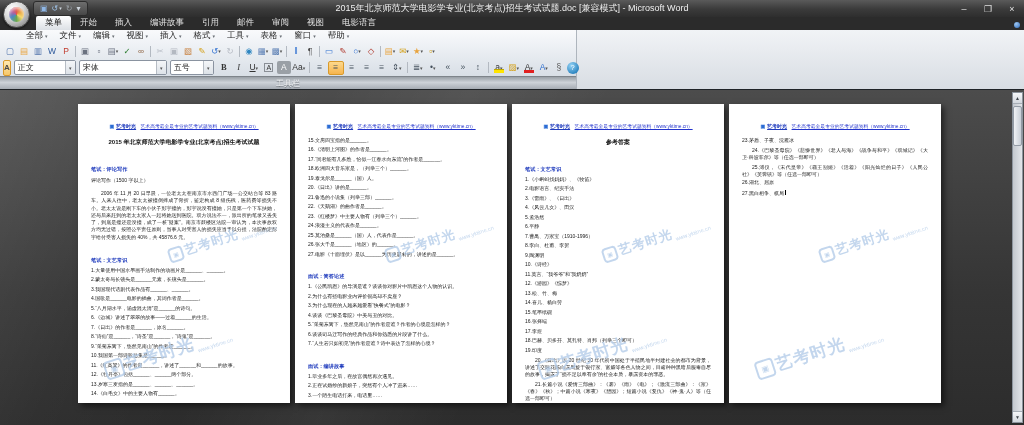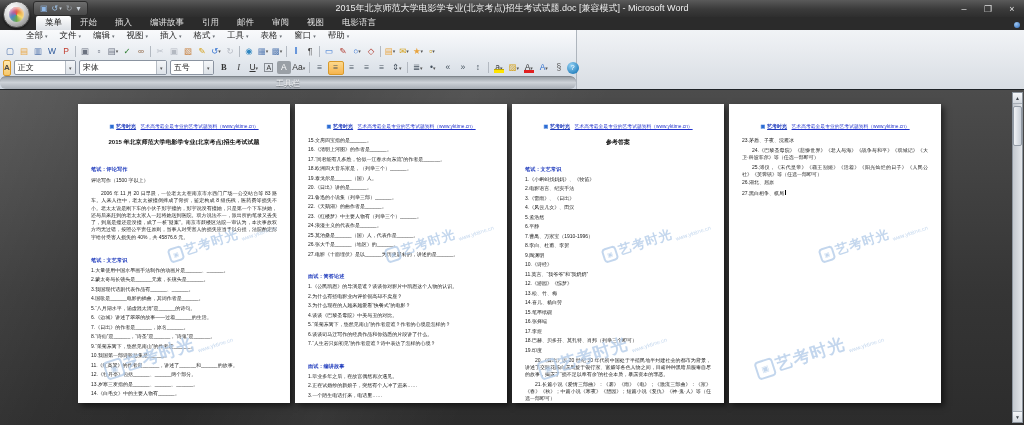--- a/index.html
+++ b/index.html
@@ -65,21 +65,21 @@
     border-radius:2px;display:flex;align-items:center;justify-content:center;font-size:8px;font-weight:bold;color:#4a4a4a;margin-right:2px;}
   .dd{height:13px;background:#fff;border:1px solid #8a93a0;border-radius:2px;display:flex;align-items:stretch;
     font-size:8px;color:#1e1e1e;margin-right:2px;flex:none;}
   .dd .val{padding:1px 3px 0;flex:1;white-space:nowrap;overflow:hidden;}
   .dd .dc{width:9px;border-left:1px solid #b6bcc4;display:flex;align-items:center;justify-content:center;
     font-size:5px;color:#555;background:linear-gradient(#f4f6f8,#dde2e8);}
   .dd.style{width:60px;} .dd.font{width:86px;} .dd.size{width:42px;}
   .caption{height:12px;border-top:1px solid #7e848a;
     background:linear-gradient(#999fa6,#cdd2d8 45%,#a6acb4);
     display:flex;align-items:center;justify-content:center;
-    font-size:8px;color:#f5f7f9;text-shadow:0 1px 1px #5c6167;border-radius:6px;}
+    font-size:8px;color:#f5f7f9;text-shadow:0 1px 1px #5c6167;}
 
   
   .docarea{position:absolute;top:90px;left:0;right:0;bottom:0;
     background:
       linear-gradient(115deg, rgba(255,255,255,.10) 0%, rgba(255,255,255,.02) 16%, rgba(255,255,255,0) 28%,
         rgba(255,255,255,.05) 40%, rgba(255,255,255,0) 52%),
       linear-gradient(#4c4c4c,#353535 60%,#2c2c2c);}
   .pages{position:absolute;left:78px;top:14px;display:flex;gap:5px;}
   .page{width:212px;height:299px;background:#fff;box-shadow:3px 3px 6px rgba(0,0,0,.55);
     position:relative;padding:10px 13px;box-sizing:border-box;overflow:hidden;}

